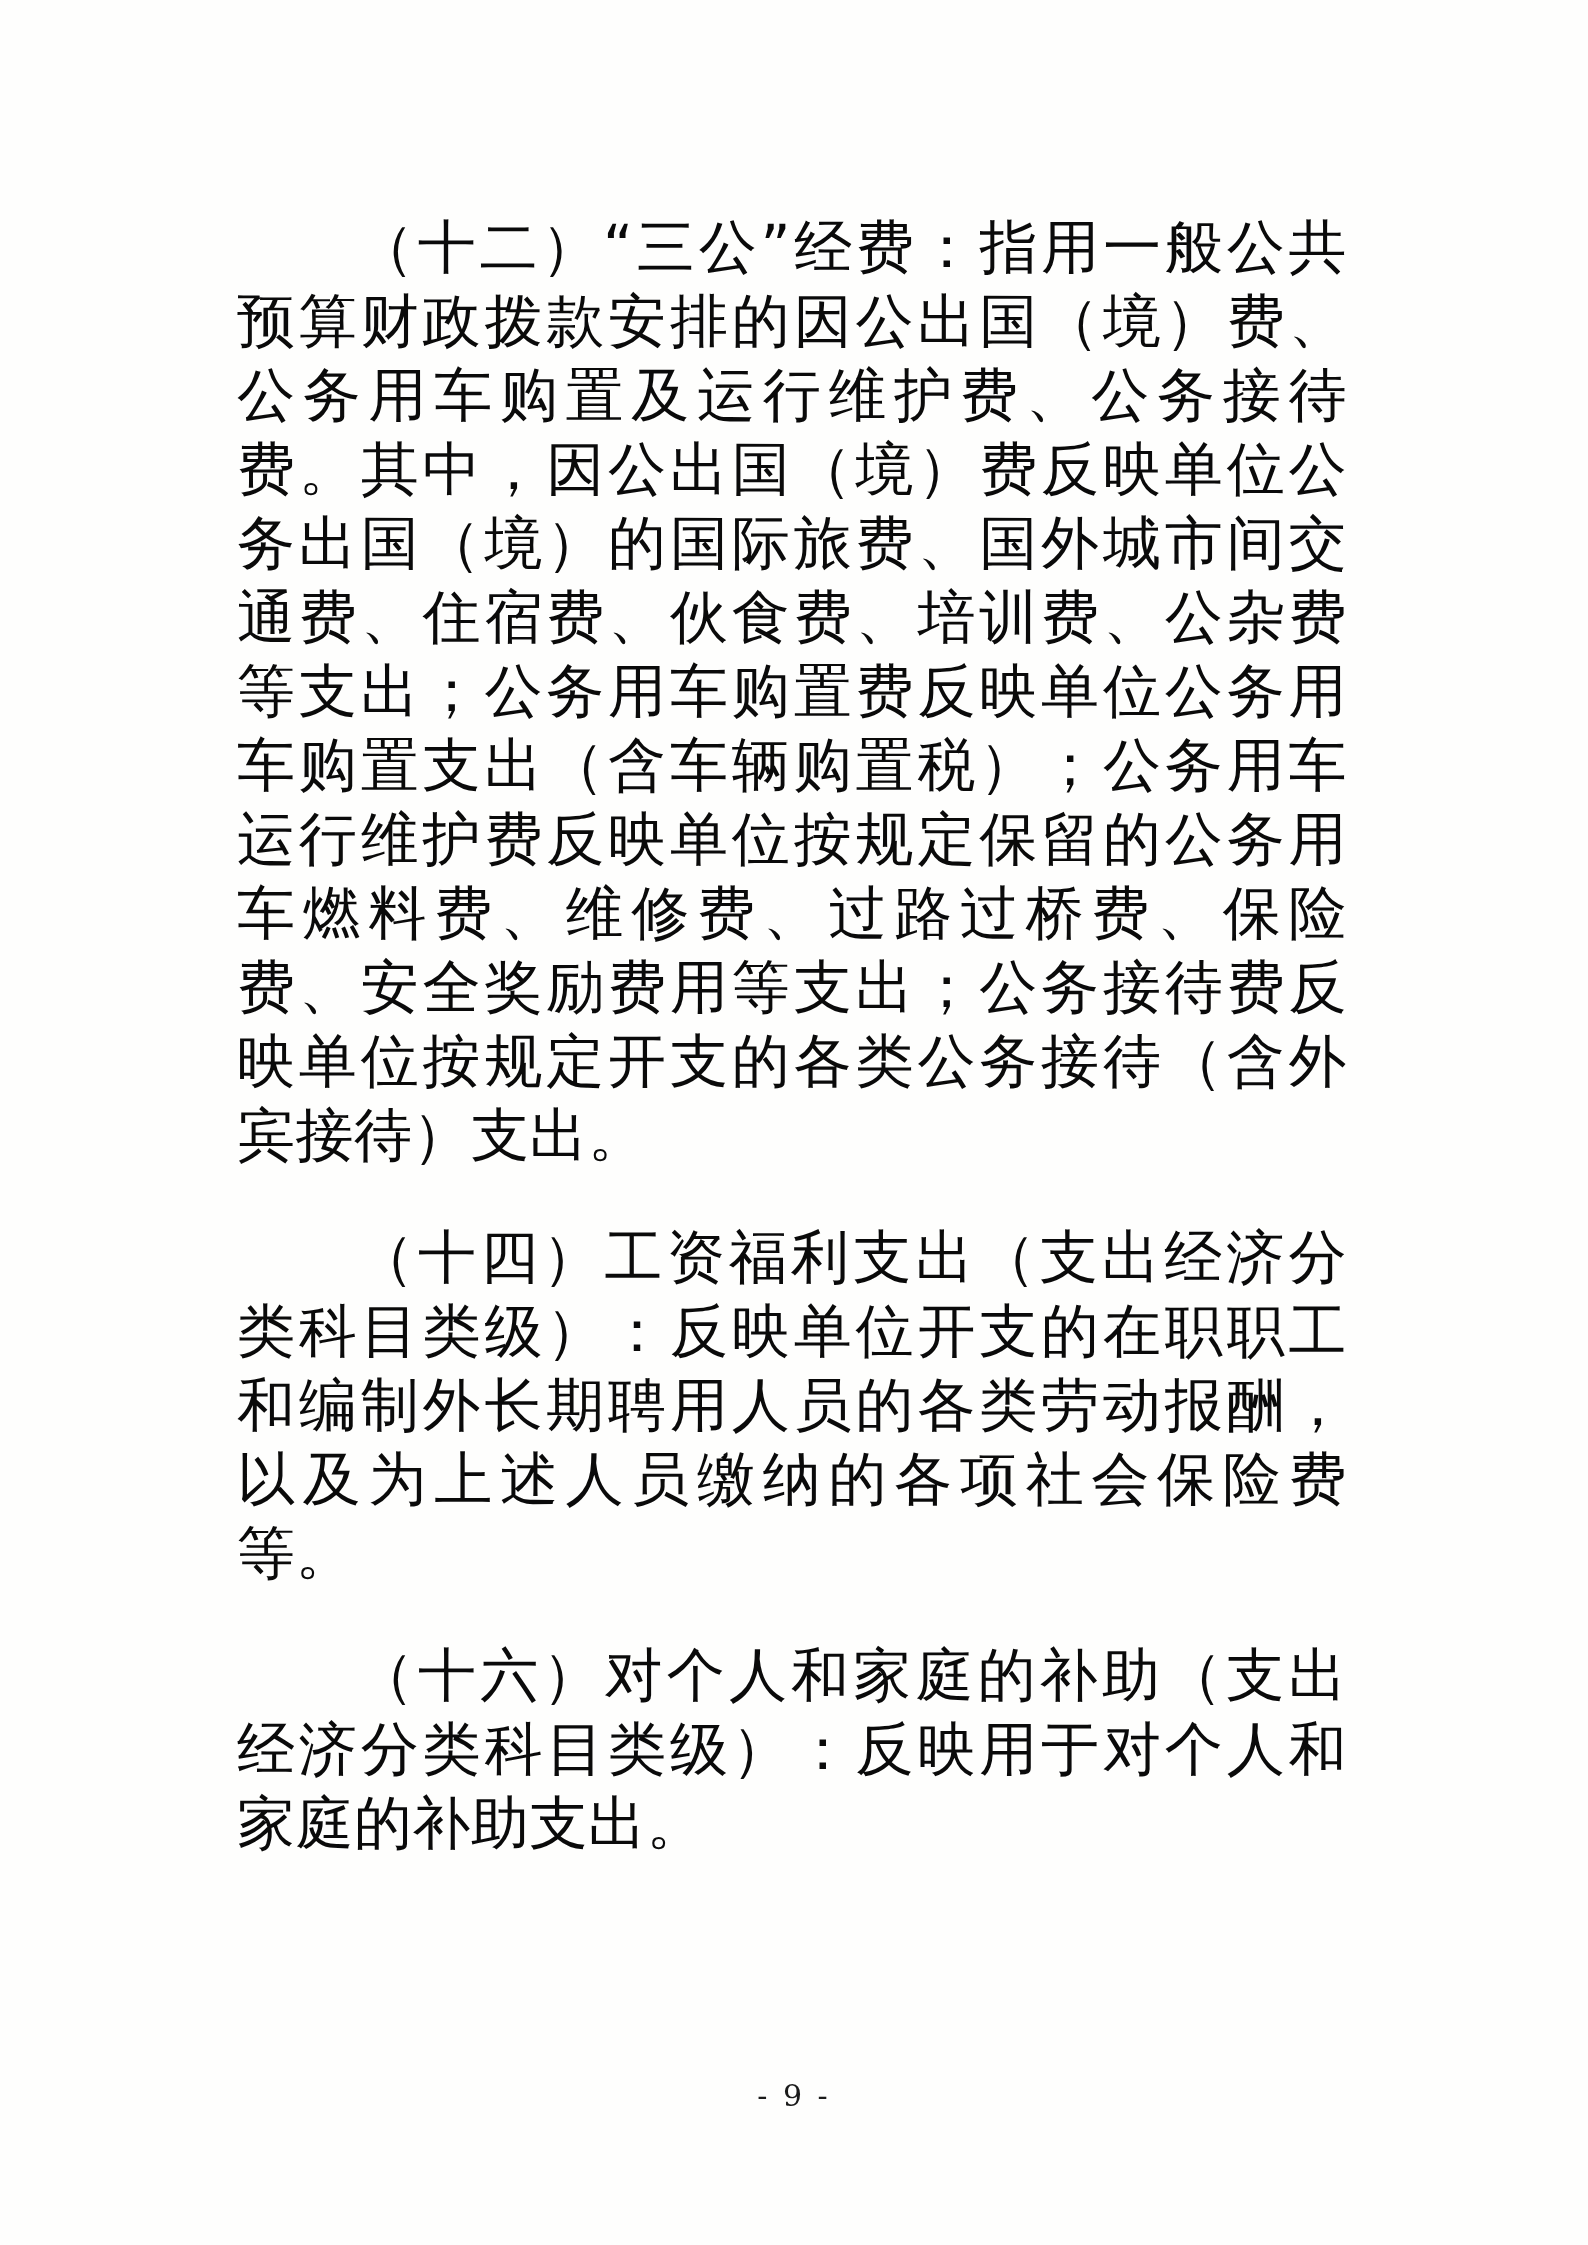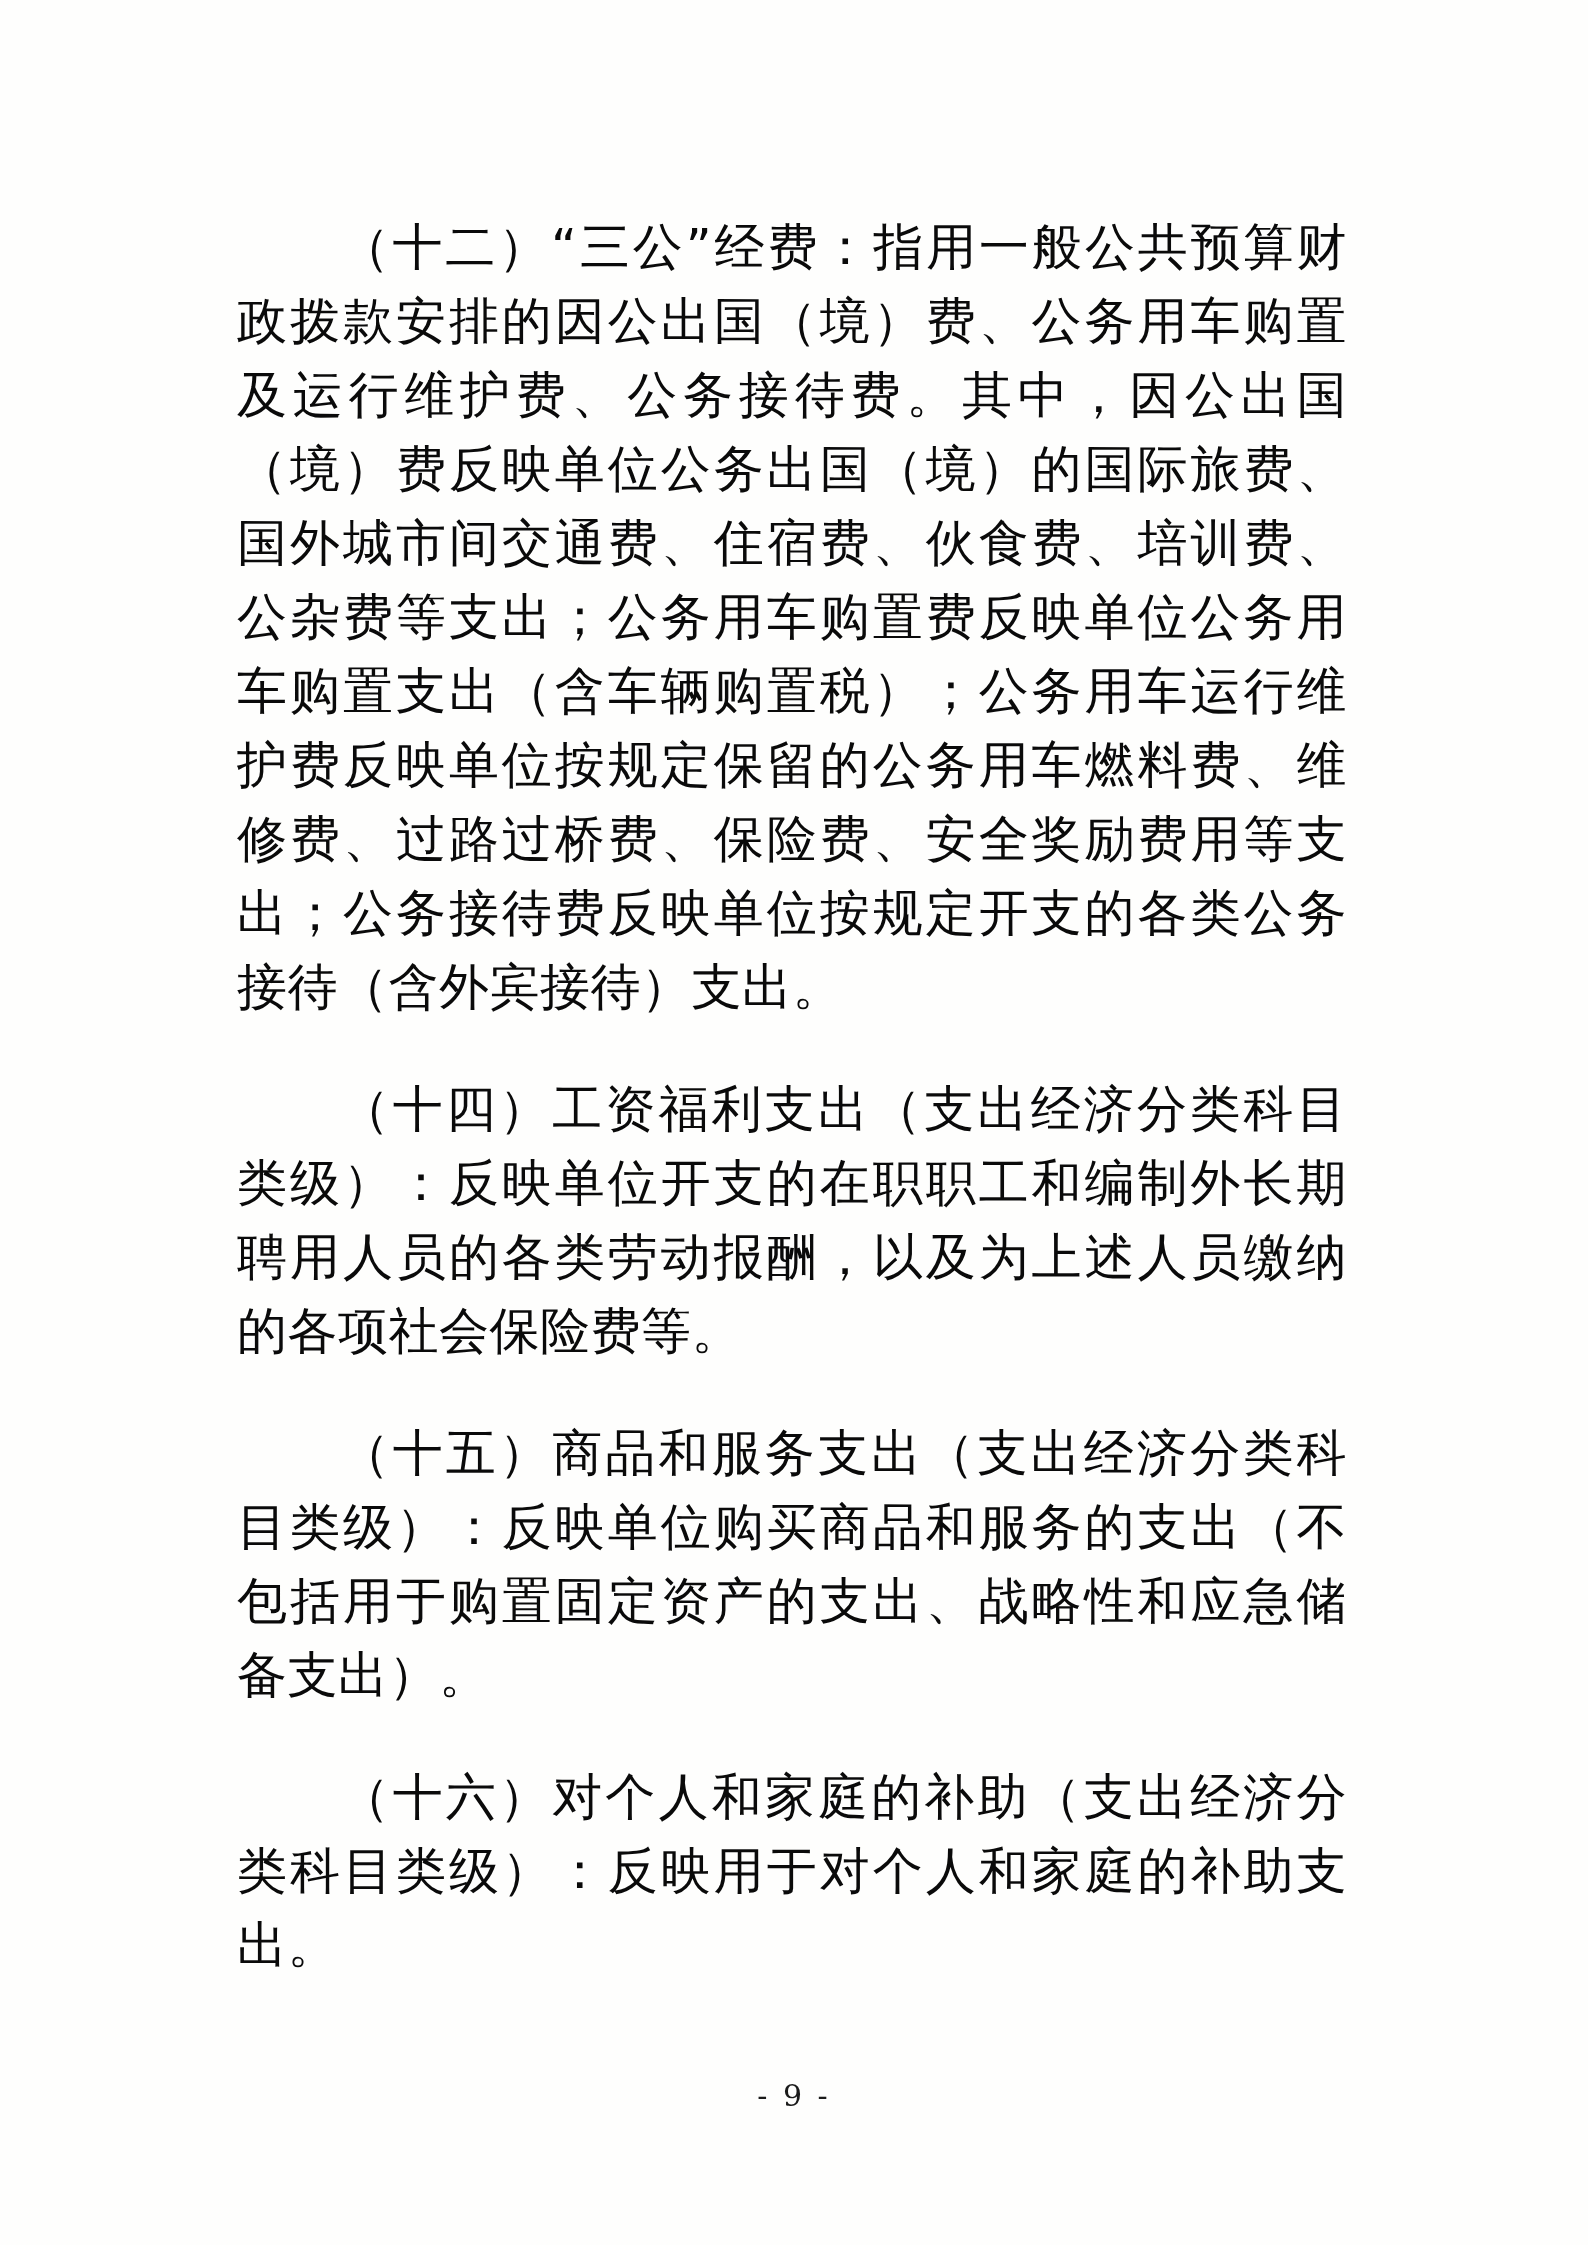--- a/index.html
+++ b/index.html
@@ -23,21 +23,21 @@
     height: 2245px;
     background: #fefefd;
   }
   .content {
     position: absolute;
     left: 237px;
     top: 210px;
     width: 1110px;
   }
   .para {
-    font-size: 50px;
+    font-size: 58px;
     line-height: 74px;
     letter-spacing: 0.5px;
     text-align: justify;
     text-justify: inter-character;
     text-align-last: left;
     margin: 0 0 0 0;
     word-break: break-all;
     font-weight: 500;
   }
   .para + .para {
@@ -66,21 +66,20 @@
 
 <div class="page">
 
   <div class="content">
 
     <p class="para indent">（十二）“三公”经费：指用一般公共预算财政拨款安排的因公出国（境）费、公务用车购置及运行维护费、公务接待费。其中，因公出国（境）费反映单位公务出国（境）的国际旅费、国外城市间交通费、住宿费、伙食费、培训费、公杂费等支出；公务用车购置费反映单位公务用车购置支出（含车辆购置税）；公务用车运行维护费反映单位按规定保留的公务用车燃料费、维修费、过路过桥费、保险费、安全奖励费用等支出；公务接待费反映单位按规定开支的各类公务接待（含外宾接待）支出。</p>
 
 
     <p class="para indent">（十四）工资福利支出（支出经济分类科目类级）：反映单位开支的在职职工和编制外长期聘用人员的各类劳动报酬，以及为上述人员缴纳的各项社会保险费等。</p>
 
-    <p class="para indent tight">（十五）商品和服务支出（支出经济分类科目类级）：反映单位购买商品和服务的支出（不包括用于购置固定资产的支出、战略性和应急储备支出）。</p>
 
     <p class="para indent tight">（十六）对个人和家庭的补助（支出经济分类科目类级）：反映用于对个人和家庭的补助支出。</p>
 
   </div>
 
   <div class="footer">- 9 -</div>
 
 </div>
 
 </body></html>

